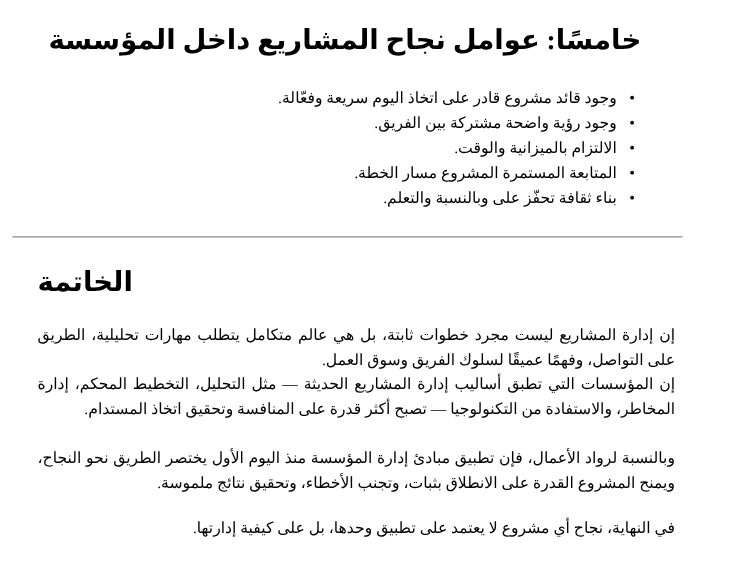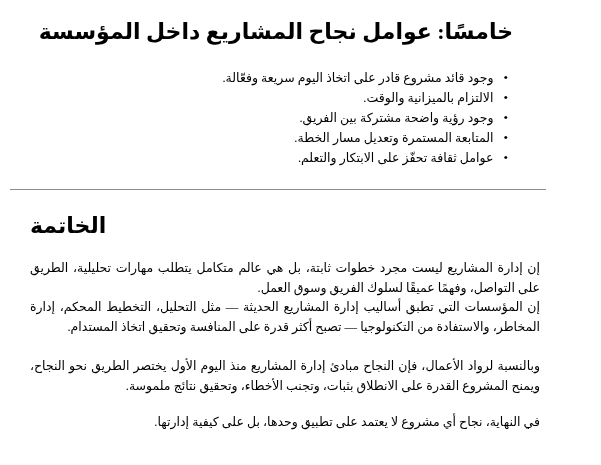--- a/index.html
+++ b/index.html
@@ -74,32 +74,32 @@
 </style>
 </head>
 <body>
 
 <div class="page">
 
   <h1 class="main-heading">خامسًا: عوامل نجاح المشاريع داخل المؤسسة</h1>
 
   <ul class="bullet-list">
     <li class="bullet-item">وجود قائد مشروع قادر على اتخاذ اليوم سريعة وفعّالة.</li>
+    <li class="bullet-item">وجود رؤية واضحة مشتركة بين الفريق.</li>
     <li class="bullet-item">الالتزام بالميزانية والوقت.</li>
-    <li class="bullet-item">وجود رؤية واضحة مشتركة بين الفريق.</li>
-    <li class="bullet-item">المتابعة المستمرة وتعديل مسار الخطة.</li>
-    <li class="bullet-item">عوامل ثقافة تحفّز على الابتكار والتعلم.</li>
+    <li class="bullet-item">المتابعة المستمرة المشروع مسار الخطة.</li>
+    <li class="bullet-item">بناء ثقافة تحفّز على وبالنسبة والتعلم.</li>
   </ul>
 
   <hr class="section-divider">
 
   <h2 class="conclusion-heading">الخاتمة</h2>
 
   <div class="para-group">
     <p class="para">إن إدارة المشاريع ليست مجرد خطوات ثابتة، بل هي عالم متكامل يتطلب مهارات تحليلية، الطريق على التواصل، وفهمًا عميقًا لسلوك الفريق وسوق العمل.</p>
     <p class="para">إن المؤسسات التي تطبق أساليب إدارة المشاريع الحديثة — مثل التحليل، التخطيط المحكم، إدارة المخاطر، والاستفادة من التكنولوجيا — تصبح أكثر قدرة على المنافسة وتحقيق اتخاذ المستدام.</p>
   </div>
 
-  <p class="para para-third">وبالنسبة لرواد الأعمال، فإن النجاح مبادئ إدارة المشاريع منذ اليوم الأول يختصر الطريق نحو النجاح، ويمنح المشروع القدرة على الانطلاق بثبات، وتجنب الأخطاء، وتحقيق نتائج ملموسة.</p>
+  <p class="para para-third">وبالنسبة لرواد الأعمال، فإن تطبيق مبادئ إدارة المؤسسة منذ اليوم الأول يختصر الطريق نحو النجاح، ويمنح المشروع القدرة على الانطلاق بثبات، وتجنب الأخطاء، وتحقيق نتائج ملموسة.</p>
 
   <p class="final-statement"><span>في النهاية، نجاح أي مشروع لا يعتمد على تطبيق وحدها، بل على </span><span class="final-bold">كيفية إدارتها</span><span>.</span></p>
 
 </div>
 
 </body></html>

